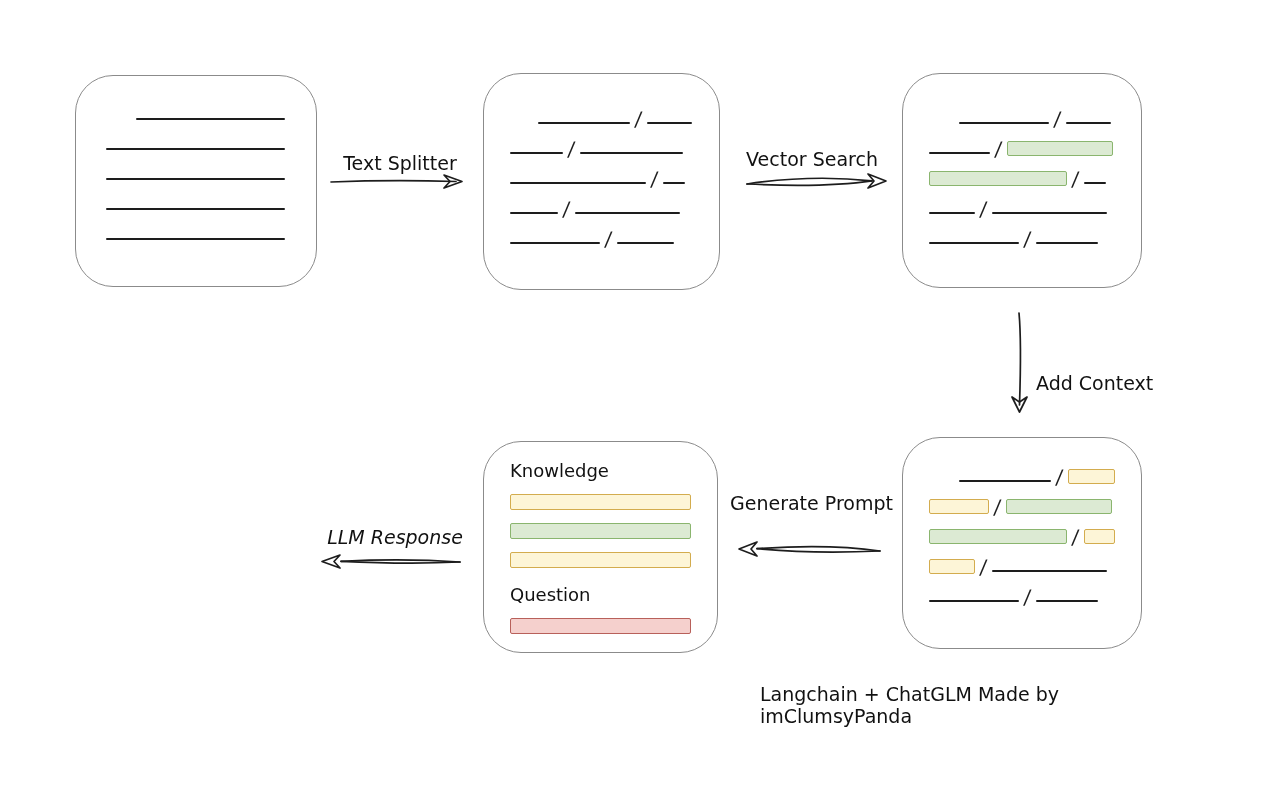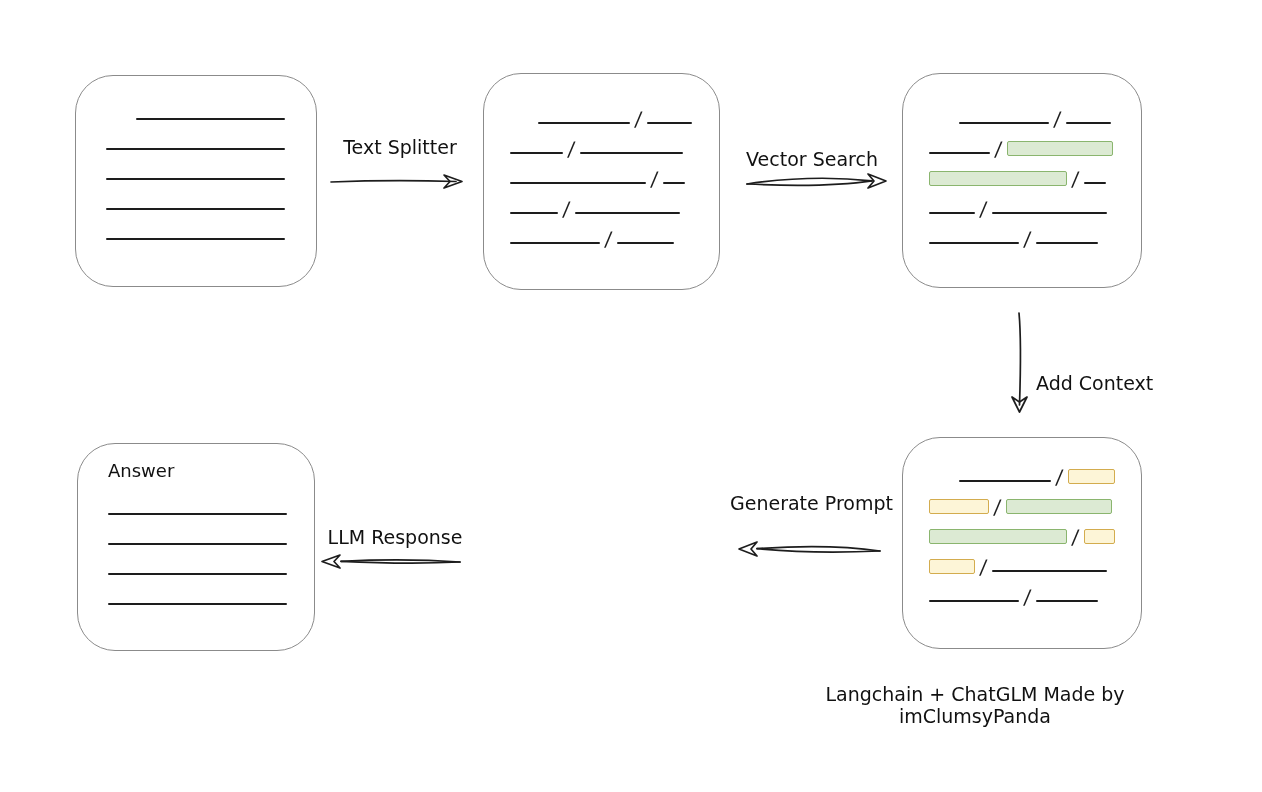--- a/index.html
+++ b/index.html
@@ -18,21 +18,21 @@
   .seg-box.yellow,.bar.yellow{background:var(--yellow-fill);border-color:var(--yellow-border);}
   .seg-box.red,.bar.red{background:var(--red-fill);border-color:var(--red-border);}
   .bar{height:16px;border:1.5px solid;border-radius:2px;box-sizing:border-box;margin-top:13px;}
   .inner-label{font-size:18px;font-weight:500;color:#111;}
   .prompt-content{padding:18px 26px 0;}
   .prompt-content .q-label{margin-top:16px;}
   .answer-content{padding:16px 30px 0;}
   .answer-content .rows{padding:6px 0 0;}
   .arrow-label{position:absolute;font-size:19px;font-weight:500;color:#111;white-space:nowrap;}
   .center{text-align:center;}
-  .caption{position:absolute;left:760px;top:683px;width:430px;text-align:center;
+  .caption{position:absolute;left:760px;top:683px;width:430px;
            font-size:19px;font-weight:500;color:#111;}
   svg.arrows{position:absolute;left:0;top:0;pointer-events:none;}
   svg.arrows path{fill:none;stroke:#1d1d1d;stroke-width:1.7;stroke-linecap:round;stroke-linejoin:round;}
 </style>
 </head>
 <body>
 
 <div class="canvas">
 
   <div class="node" style="left:75px;top:75px;width:242px;height:212px;">
@@ -138,40 +138,35 @@
           <div class="seg-line" style="width: 115px;"></div>
         </div>
         <div class="row">
           <div class="seg-line" style="width: 90px;"></div>
           <span class="seg-slash">/</span>
           <div class="seg-line" style="width: 62px;"></div>
         </div>
       </div>
   </div>
 
-
-  <div class="node" style="left:77px;top:443px;width:238px;height:208px;">
-    <div class="answer-content">
-      <div class="inner-label">Answer</div>
-      <div class="rows">
-          <div class="row">
-            <div class="seg-line" style="width: 179px;"></div>
-          </div>
-          <div class="row">
-            <div class="seg-line" style="width: 179px;"></div>
-          </div>
-          <div class="row">
-            <div class="seg-line" style="width: 179px;"></div>
-          </div>
-          <div class="row">
-            <div class="seg-line" style="width: 179px;"></div>
-          </div>
+  <div class="node" style="left:483px;top:441px;width:235px;height:212px;">
+    <div class="prompt-content">
+      <div class="inner-label">Knowledge</div>
+      <div>
+          <div class="bar yellow"></div>
+          <div class="bar green"></div>
+          <div class="bar yellow"></div>
+        </div>
+      <div class="inner-label q-label">Question</div>
+      <div>
+          <div class="bar red"></div>
         </div>
     </div>
   </div>
+
 
   <svg class="arrows" width="1262" height="792" viewBox="0 0 1262 792">
     <g>
       <path d="M331,182 C370,180.5 420,180.5 456,181.5"></path>
       <path d="M444,175 L462,181.5 L444,188 L450,181.5 Z"></path>
     </g>
     <g>
       <path d="M747,184 C790,177.5 835,177 872,180.8"></path>
       <path d="M747,184 C790,186 835,186.3 872,180.8"></path>
       <path d="M868,174 L886,181 L868,188 L874,181 Z"></path>
@@ -185,21 +180,21 @@
       <path d="M880,551 C845,552.6 800,552.8 757,548.7"></path>
       <path d="M757,542 L739,549 L757,556 L751,549 Z"></path>
     </g>
     <g>
       <path d="M460,562 C425,559.5 385,559 341,561.3"></path>
       <path d="M460,562 C425,563.6 390,563.6 341,561.3"></path>
       <path d="M340,555 L322,561.5 L340,568 L334,561.5 Z"></path>
     </g>
   </svg>
 
-  <div class="arrow-label center" style="left:330px;top:136px;width:140px;">Text Splitter</div>
+  <div class="arrow-label center" style="left:330px;top:152px;width:140px;">Text Splitter</div>
   <div class="arrow-label center" style="left:742px;top:148px;width:140px;">Vector Search</div>
   <div class="arrow-label" style="left:1036px;top:372px;">Add Context</div>
   <div class="arrow-label center" style="left:730px;top:492px;width:160px;">Generate Prompt</div>
-  <div class="arrow-label center" style="left:325px;top:526px;width:140px;">LLM Response</div>
+  <div class="arrow-label center" style="left:325px;top:526px;width:140px;font-style:italic;">LLM Response</div>
 
   <div class="caption">Langchain + ChatGLM Made by imClumsyPanda</div>
 
 </div>
 
 </body></html>

